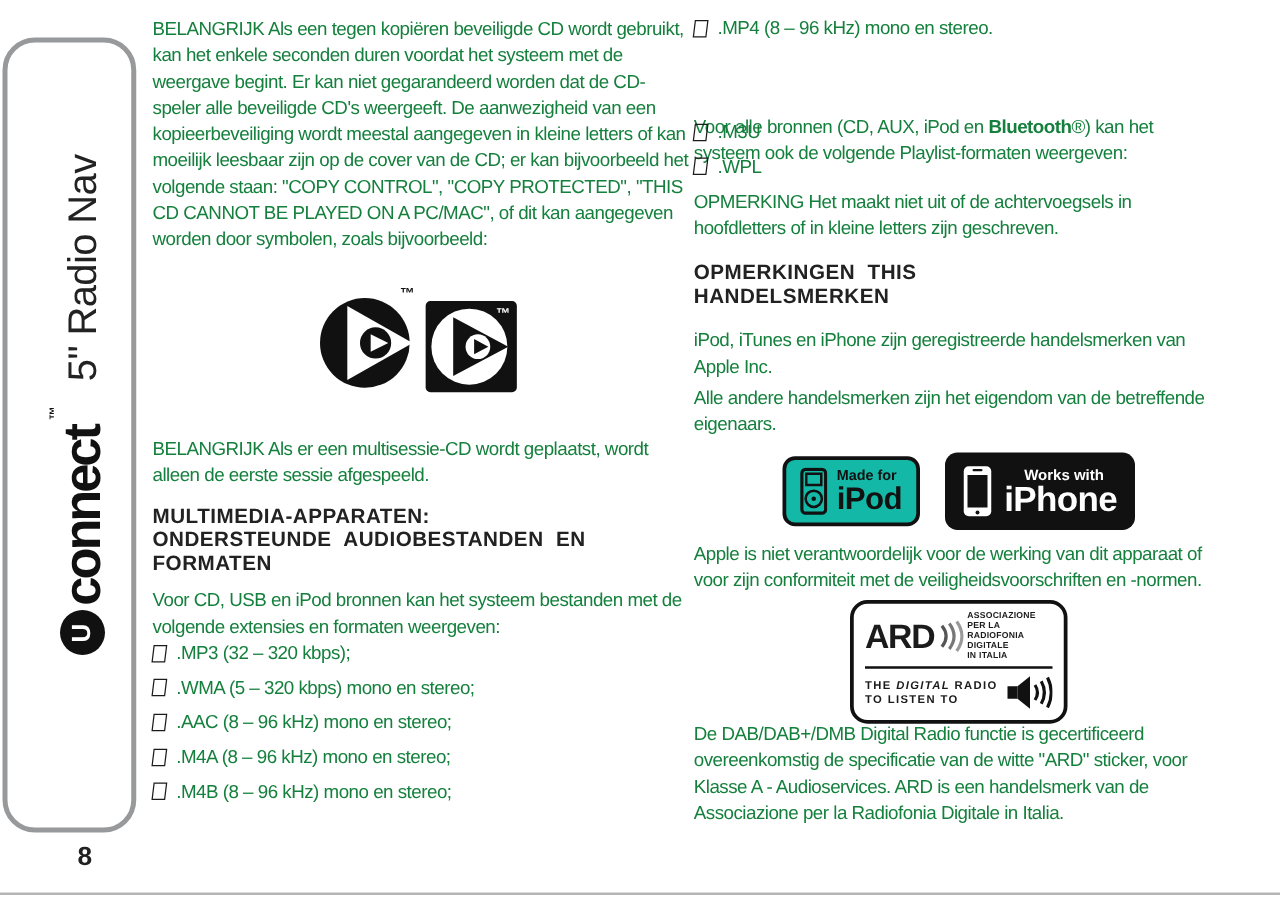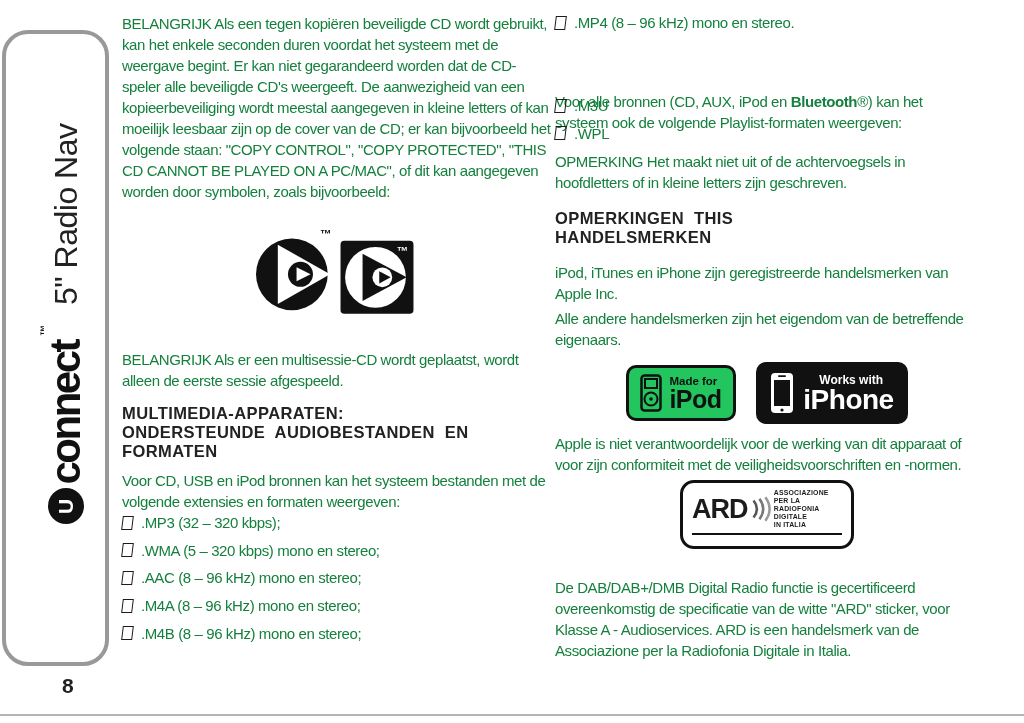--- a/index.html
+++ b/index.html
@@ -27,21 +27,21 @@
            word-spacing:5px;color:#222;white-space:pre-line;}
   ul.fmt{list-style:none;margin:0;padding:0;}
   ul.fmt li{height:27.6px;display:flex;align-items:center;}
   .sq{display:inline-block;width:9px;height:12px;border:1.6px solid #1b1b1b;
       transform:skewX(-7deg);margin-right:8px;flex:0 0 auto;}
   
   #cdlogos{left:256px;top:229px;display:flex;gap:5px;align-items:flex-start;}
   
   #badges{left:555px;top:362px;width:424px;display:flex;justify-content:center;
           align-items:center;gap:20px;}
-  .badge-ipod{width:110px;height:56px;border:3px solid #111;border-radius:10px;background:#22c55e;
+  .badge-ipod{width:110px;height:56px;border:3px solid #111;border-radius:10px;background:#14b8a6;
               display:flex;align-items:center;justify-content:center;gap:7px;box-sizing:border-box;}
   .badge-ipod .t1{font-size:11.5px;font-weight:bold;color:#111;line-height:12px;}
   .badge-ipod .t2{font-size:25px;font-weight:bold;color:#111;line-height:24px;letter-spacing:-0.5px;}
   .badge-iphone{width:152px;height:62px;border-radius:10px;background:#111;
                 display:flex;align-items:center;justify-content:center;gap:9px;}
   .badge-iphone .t1{font-size:12px;font-weight:bold;color:#fff;line-height:13px;margin-left:16px;}
   .badge-iphone .t2{font-size:28px;font-weight:bold;color:#fff;line-height:26px;letter-spacing:-0.5px;}
   
   #ard{left:555px;top:480px;width:424px;display:flex;justify-content:center;}
   .ardbox{width:174px;border:3px solid #111;border-radius:14px;background:#fff;box-sizing:border-box;
@@ -187,18 +187,31 @@
           <path d="M3 6 Q11 16 3 26" fill="none" stroke="#555" stroke-width="3"></path>
           <path d="M10 4 Q19 16 10 28" fill="none" stroke="#777" stroke-width="3"></path>
           <path d="M17 2 Q27 16 17 30" fill="none" stroke="#999" stroke-width="3"></path>
         </svg>
         <span class="ardassoc">ASSOCIAZIONE
 PER LA
 RADIOFONIA DIGITALE
 IN ITALIA</span>
       </div>
       <div class="arddiv"></div>
+      <div class="ardbottom">
+        <div>
+          <div class="ardtag"><span>THE </span><i>DIGITAL</i><span> RADIO</span></div>
+          <div class="ardtag">TO LISTEN TO</div>
+        </div>
+        <svg width="38" height="30" viewBox="0 0 38 30">
+          <rect x="2" y="10" width="8" height="10" fill="#111"></rect>
+          <polygon points="10,10 20,2 20,28 10,20" fill="#111"></polygon>
+          <path d="M24 9 Q28 15 24 21" fill="none" stroke="#111" stroke-width="2.5"></path>
+          <path d="M29 6 Q34 15 29 24" fill="none" stroke="#111" stroke-width="2.5"></path>
+          <path d="M34 3 Q40 15 34 27" fill="none" stroke="#111" stroke-width="2.5"></path>
+        </svg>
+      </div>
     </div>
   </div>
 
   <div class="abs colR body-txt" style="top:577px;">De DAB/DAB+/DMB Digital Radio functie is gecertificeerd overeenkomstig de specificatie van de witte "ARD" sticker, voor Klasse A - Audioservices. ARD is een handelsmerk van de Associazione per la Radiofonia Digitale in Italia.</div>
 
 </div>
 
 </body></html>

